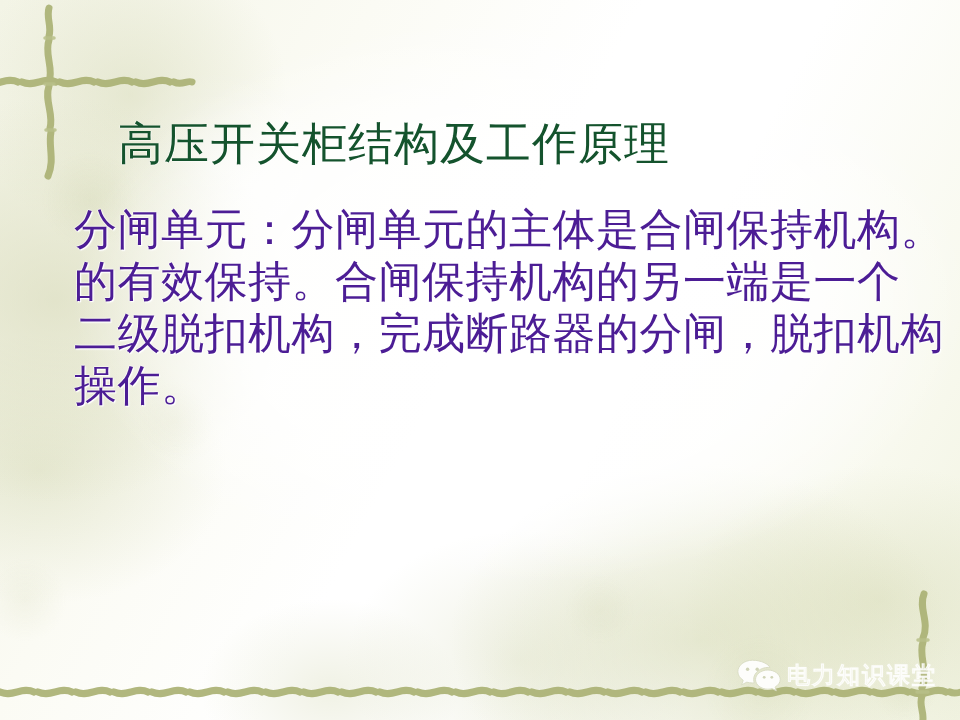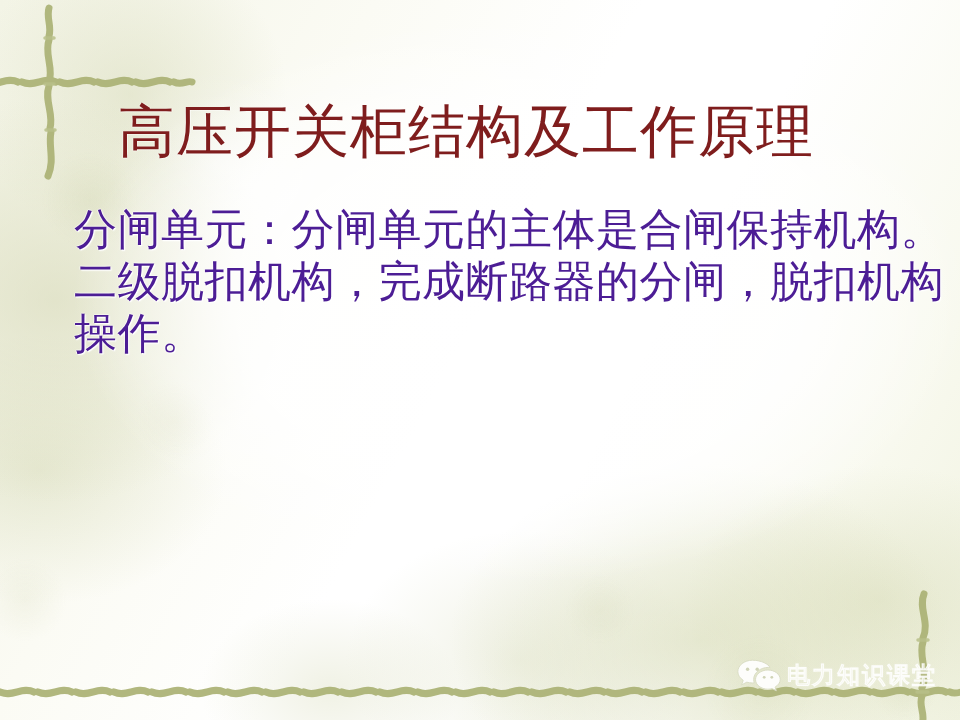--- a/index.html
+++ b/index.html
@@ -60,26 +60,26 @@
   .deco { position: absolute; pointer-events: none; }
   .deco svg { display: block; overflow: visible; }
 
   #deco-top-left   { left: -6px;  top: -4px; }
   #deco-bottom-right { left: 232px; top: 588px; }
 
   
   #title {
     position: absolute;
     left: 118px;
-    top: 96px;
+    top: 108px;
     width: 790px;
-    font-size: 57px;
+    font-size: 45px;
     line-height: 72px;
     letter-spacing: 1px;
-    color: #7f1d1d;
+    color: #14532d;
     white-space: nowrap;
     text-shadow:
        1px 0 0 rgba(255,255,255,0.55),
       -1px 0 0 rgba(255,255,255,0.35),
        0 1px 1px rgba(255,255,255,0.45);
   }
 
   
   #body-text {
     position: absolute;
@@ -198,20 +198,21 @@
         <path d="M686 52 L696 52"></path>
         <path d="M685 104 L696 104"></path>
       </g>
     </svg>
   </div>
 
   <div id="title">高压开关柜结构及工作原理</div>
 
   <div id="body-text">
     <div class="body-line">分闸单元：分闸单元的主体是合闸保持机构。</div>
+    <div class="body-line">的有效保持。合闸保持机构的另一端是一个</div>
     <div class="body-line">二级脱扣机构，完成断路器的分闸，脱扣机构</div>
     <div class="body-line">操作。</div>
   </div>
 
   <div id="watermark">
     <span id="wechat-icon">
       <svg width="46" height="34" viewBox="0 0 46 34" xmlns="http://www.w3.org/2000/svg">
 
         <path d="M16.5 2.2 C8.3 2.2 1.8 7.4 1.8 13.6 c0 3.5 2.1 6.6 5.4 8.7 l-1.6 4.6 5.2 -2.7 c1.8 0.5 3.7 0.8 5.7 0.8 c0.6 0 1.2 0 1.8 -0.1 c-0.4 -1.1 -0.6 -2.3 -0.6 -3.5 c0 -6.6 6.6 -12 14.8 -12 c0.5 0 1 0 1.5 0.1 C32.6 6.2 25.4 2.2 16.5 2.2 z" fill="#ffffff" stroke="#d9dcc4" stroke-width="1"></path>
         <circle cx="11.6" cy="11.2" r="1.7" fill="#cfd3b6"></circle>

